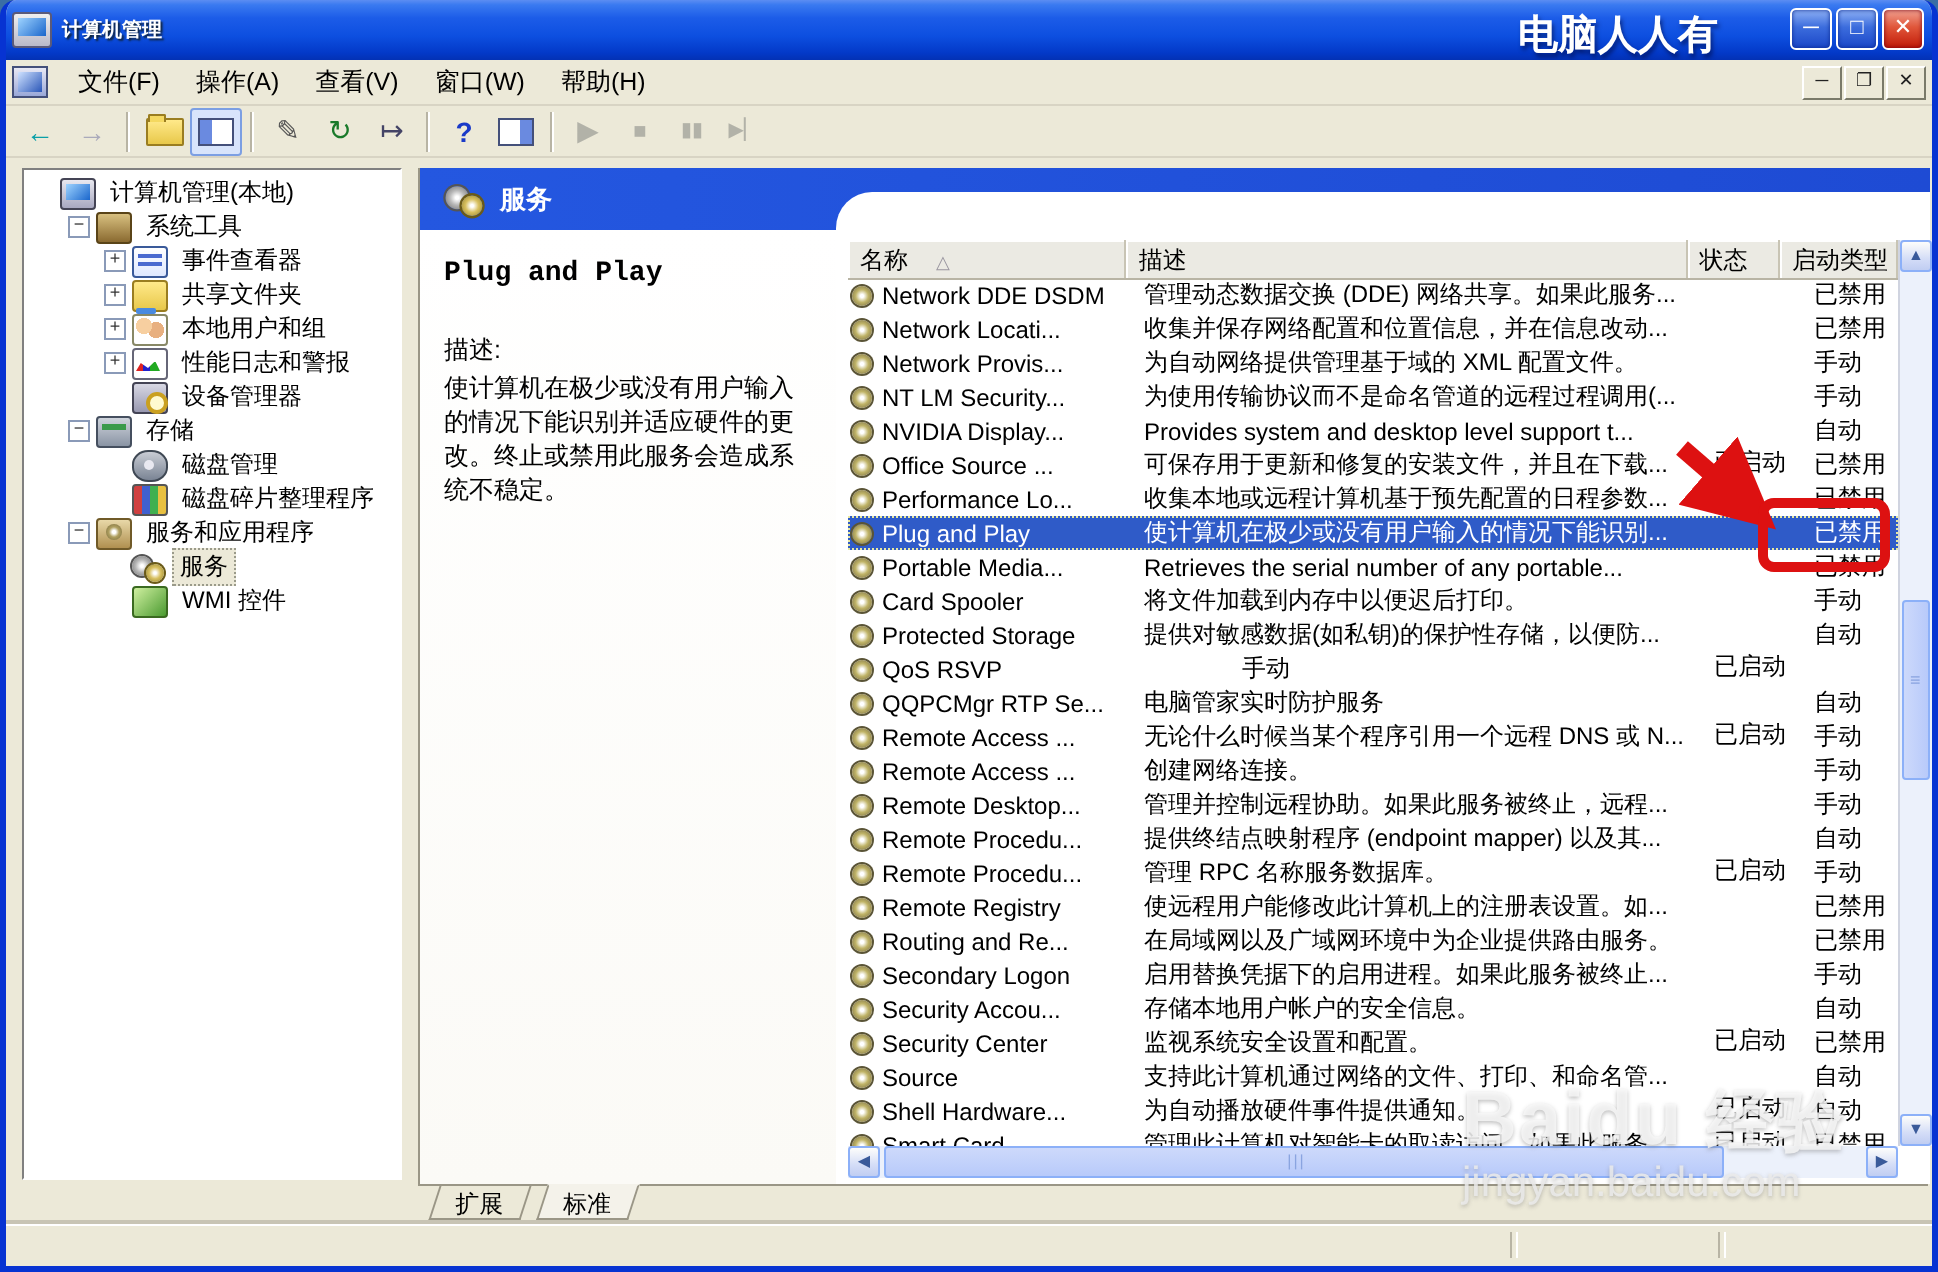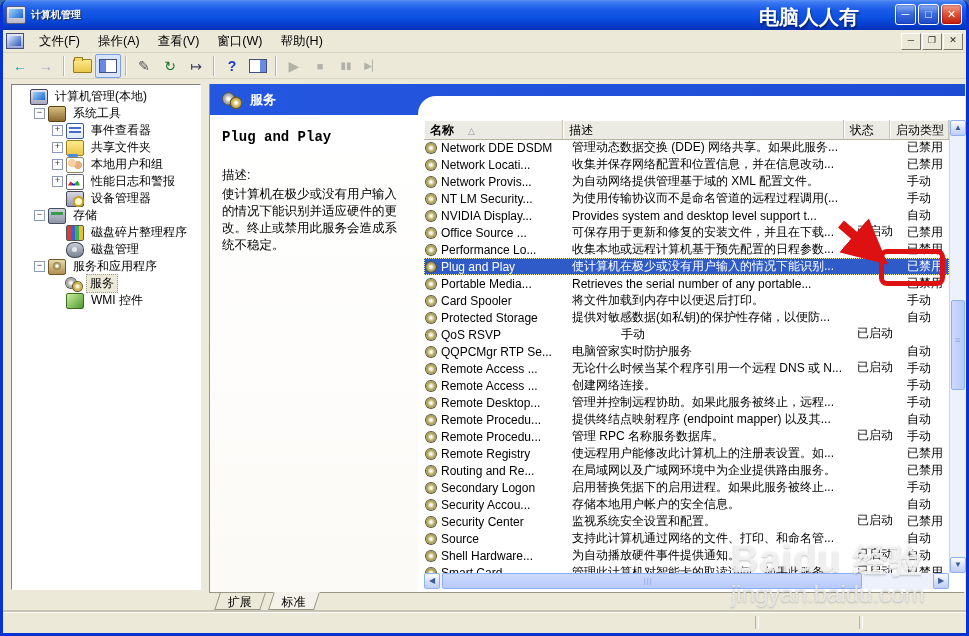--- a/index.html
+++ b/index.html
@@ -72,21 +72,21 @@
   .right-pane{position:absolute;left:206px;top:84px;width:755px;height:508px;background:#fff;border-left:1px solid #9a9686;box-sizing:border-box;}
   .band{position:absolute;left:0;top:0;width:755px;height:31px;background:linear-gradient(90deg,#2457E0,#1E4BD4);display:flex;align-items:center;color:#fff;font-weight:bold;font-size:13px;z-index:1;}
   .band .gearpair{margin-left:14px;margin-right:10px;transform:scale(1.15);}
   .detail{position:absolute;left:0;top:31px;width:208px;bottom:0;background:linear-gradient(180deg,#ffffff,#fbfaf6);padding:14px 10px 0 12px;box-sizing:border-box;}
   .detail-title{font-family:"Liberation Mono","DejaVu Sans Mono",monospace;font-weight:bold;font-size:14px;color:#000;margin-bottom:22px;}
   .detail-desc-label{font-size:12.5px;margin-bottom:2px;}
   .detail-desc{font-size:12.5px;line-height:17px;}
   .list-panel{position:absolute;left:208px;top:12px;width:547px;height:496px;background:#fff;border-radius:18px 0 0 0;z-index:2;}
   .list-header{position:absolute;left:6px;top:24px;width:525px;height:19px;display:flex;background:#EBEAE3;border-bottom:1px solid #b8b4a4;font-size:12px;}
   .hcell{padding:2px 4px 0 6px;border-right:1px solid #c8c4b4;box-shadow:inset 1px 1px 0 #fff;white-space:nowrap;box-sizing:border-box;}
-  .h-name{width:142px;font-weight:bold;}.h-desc{width:286px;}.h-status{width:47px;}.h-start{flex:1;}
+  .h-name{width:142px;}.h-desc{width:286px;}.h-status{width:47px;}.h-start{flex:1;}
   .sort-tri{font-size:9px;color:#9a96a0;margin-left:14px;}
   .rows{position:absolute;left:6px;top:43px;width:525px;height:434px;overflow:hidden;font-size:12px;}
   .srow{height:17px;display:flex;align-items:center;white-space:nowrap;}
   .srow.sel{background:#2F5BC8;color:#fff;outline:1px dotted #e8e8a0;outline-offset:-1px;}
   .c-name{width:142px;display:flex;align-items:center;overflow:hidden;flex:none;box-sizing:border-box;padding-left:2px;}
   .gear{width:10px;height:10px;border-radius:50%;background:radial-gradient(#fff 12%,#c0b468 45%,#6a6040 100%);box-shadow:0 0 0 1px #5a5436;margin-right:5px;flex:none;}
   .c-desc{width:286px;overflow:hidden;flex:none;padding-left:6px;box-sizing:border-box;}
   .c-status{width:47px;flex:none;padding-left:5px;box-sizing:border-box;margin-top:32px;}
   .c-start{flex:1;padding-left:8px;box-sizing:border-box;}
   
@@ -108,21 +108,21 @@
   .tabs{position:absolute;left:206px;top:592px;width:755px;height:17px;border-top:1px solid #9a9686;font-size:12px;display:flex;}
   .tab{padding:1px 10px;border:1px solid #9a9686;border-top:none;transform:skewX(-18deg);margin-left:8px;background:#ECE9D8;}
   .tab span{display:inline-block;transform:skewX(18deg);}
   .tab.active{background:#f4f2ea;border-top:1px solid #f4f2ea;margin-top:-1px;}
   
   .statusbar{position:absolute;left:0;top:612px;width:963px;height:18px;background:#ECE9D8;border-top:1px solid #fff;box-shadow:0 -2px 0 #c8c4b4;}
   .sb-div{position:absolute;top:3px;width:2px;height:13px;border-left:1px solid #b8b4a4;border-right:1px solid #fff;}
   .baidu-wm{position:absolute;left:728px;top:538px;z-index:40;pointer-events:none;color:rgba(248,248,248,.82);text-shadow:0 1px 2px rgba(120,120,120,.45);}
   .bw1{font-size:38px;font-weight:bold;letter-spacing:1px;}
   .bw1 .jy{font-size:34px;}
-  .bw2{font-size:24px;margin-top:-4px;color:rgba(235,235,235,.85);}
+  .bw2{font-size:21px;margin-top:-4px;color:rgba(235,235,235,.85);}
 </style>
 </head>
 <body>
 
 <div class="window">
 
   <div class="titlebar">
     <div class="title-icon"></div>
     <div class="title-text">计算机管理</div>
     <div class="title-watermark">电脑人人有</div>
@@ -232,27 +232,27 @@
           <div class="tico tico-devmgr"></div>
           <span class="tree-label">设备管理器</span>
         </div>
         <div class="tree-row" style="padding-left: 22px;">
           <div class="expander">−</div>
           <div class="tico tico-storage"></div>
           <span class="tree-label">存储</span>
         </div>
         <div class="tree-row" style="padding-left: 40px;">
           <div class="exp-space"></div>
+          <div class="tico tico-diskmgmt"></div>
+          <span class="tree-label">磁盘管理</span>
+        </div>
+        <div class="tree-row" style="padding-left: 40px;">
+          <div class="exp-space"></div>
           <div class="tico tico-defrag"></div>
           <span class="tree-label">磁盘碎片整理程序</span>
-        </div>
-        <div class="tree-row" style="padding-left: 40px;">
-          <div class="exp-space"></div>
-          <div class="tico tico-diskmgmt"></div>
-          <span class="tree-label">磁盘管理</span>
         </div>
         <div class="tree-row" style="padding-left: 22px;">
           <div class="expander">−</div>
           <div class="tico tico-svcapp"></div>
           <span class="tree-label">服务和应用程序</span>
         </div>
         <div class="tree-row" style="padding-left: 40px;">
           <div class="exp-space"></div>
           <div class="gearpair"></div>
           <span class="tree-label sel">服务</span>

